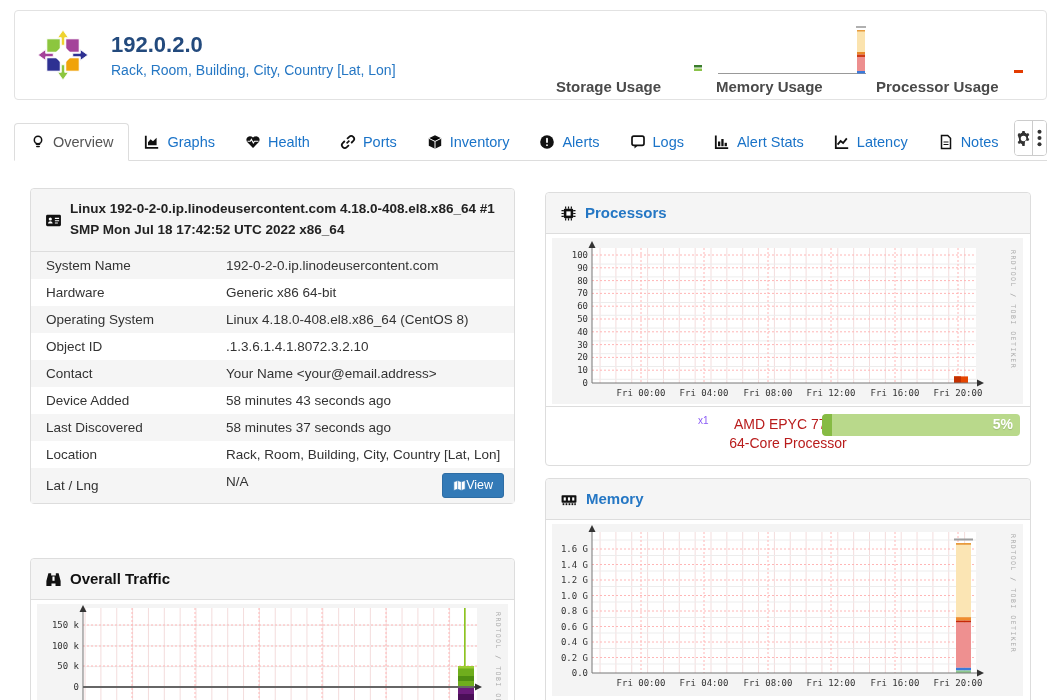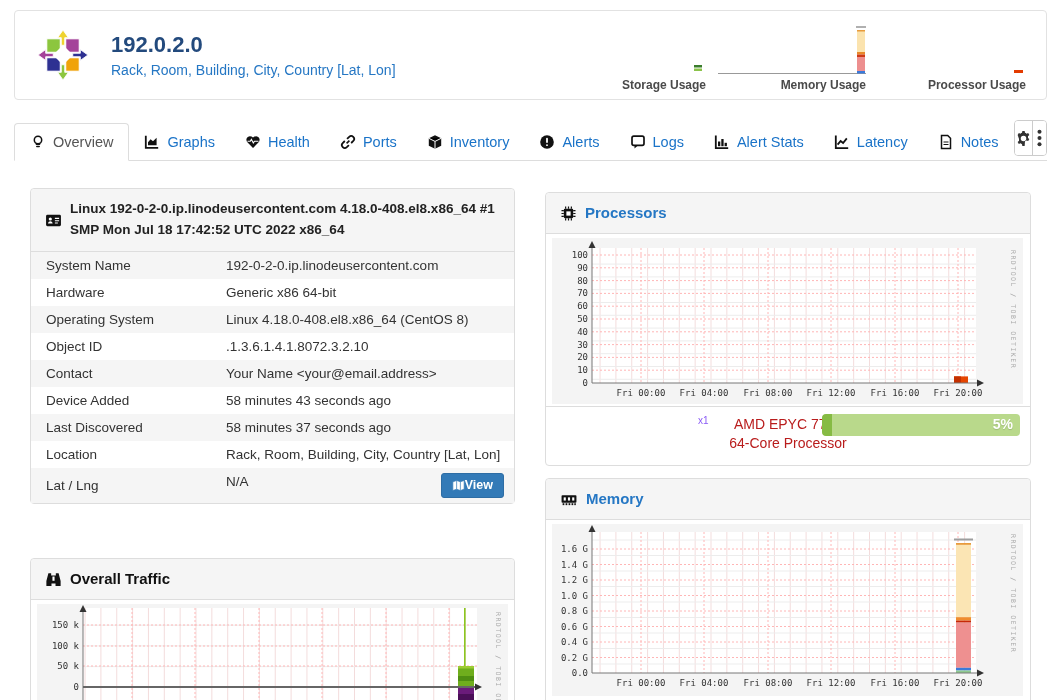--- a/index.html
+++ b/index.html
@@ -9,21 +9,21 @@
   
   .header-card{position:absolute;left:14px;top:10px;width:1033px;height:90px;
     border:1px solid #e2e2e2;border-radius:4px;background:#fff;display:flex;align-items:center;box-sizing:border-box;}
   .logo{margin-left:22px;width:52px;height:52px;flex:0 0 auto;}
   .head-titles{margin-left:22px;flex:0 0 auto;}
   .head-title{font-size:22px;font-weight:bold;color:#234a7d;line-height:26px;}
   .head-sub{font-size:14px;color:#2577c4;margin-top:4px;cursor:pointer;}
   .minis{position:absolute;right:20px;top:14px;display:flex;}
   .mini{width:150px;margin-left:10px;}
   .mini .mini-g{width:150px;height:52px;position:relative;cursor:pointer;}
-  .mini .mini-l{text-align:right;font-size:12px;font-weight:bold;color:#4a4a4a;margin-top:1px;}
+  .mini .mini-l{text-align:left;font-size:15px;font-weight:bold;color:#4a4a4a;margin-top:1px;}
 
   
   .tabbar{position:absolute;left:14px;top:119px;width:1033px;height:42px;display:flex;align-items:flex-end;border-bottom:1px solid #ddd;box-sizing:border-box;}
   .tab{display:flex;align-items:center;gap:7px;padding:10px 15px;font-size:14.5px;color:#1a73c8;cursor:pointer;white-space:nowrap;}
   .tab svg{flex:0 0 auto;color:#111;}
   .tab.active{background:#fff;color:#555;border:1px solid #ddd;border-bottom:1px solid #fff;border-radius:4px 4px 0 0;margin-bottom:-1px;}
   .tab-actions{margin-left:auto;margin-bottom:4px;display:flex;border:1px solid #ccc;border-radius:4px;overflow:hidden;background:#fff;}
   .tab-actions .abtn{width:40px;height:34px;display:flex;align-items:center;justify-content:center;cursor:pointer;background:#fff;}
   .tab-actions .abtn + .abtn{border-left:1px solid #ccc;}
 
@@ -33,21 +33,21 @@
   .card-h svg{flex:0 0 auto;margin-top:2px;color:#111;}
   .card-h .t{font-size:13.5px;font-weight:bold;color:#222;line-height:1.55;}
   .card-h .t-blue{font-size:15px;font-weight:bold;color:#2577c4;line-height:1.3;}
   .card-h .t-big{font-size:15px;font-weight:bold;color:#111;line-height:1.3;}
 
   .sys-card{left:30px;top:188px;width:485px;}
   table.kv{width:100%;border-collapse:collapse;font-size:13.5px;}
   table.kv td{padding:5px 10px 5px 15px;line-height:17px;color:#333;vertical-align:middle;}
   table.kv tr:nth-child(odd){background:#f5f5f5;}
   table.kv td.k{width:155px;}
-  .btn-view{float:right;background:#337ab7;border:1px solid #2e6da4;color:#fff;font-size:12.5px;font-weight:bold;
+  .btn-view{float:right;background:#337ab7;border:1px solid #2e6da4;color:#fff;font-size:12.5px;font-weight:normal;
     border-radius:3px;padding:3px 10px;display:inline-flex;align-items:center;cursor:pointer;}
 
   .traffic-card{left:30px;top:558px;width:485px;height:260px;}
   .proc-card{left:545px;top:192px;width:486px;}
   .mem-card{left:545px;top:478px;width:486px;height:240px;}
   .graph-wrap{padding:4px 6px 2px 6px;cursor:pointer;}
   svg.rrd{display:block;background:#f4f4f4;}
   svg.rrd text{font-family:"DejaVu Sans Mono",monospace;font-size:9px;fill:#333;}
   svg.rrd text.wm{font-size:6.5px;fill:#aaa;letter-spacing:1.5px;}
 

